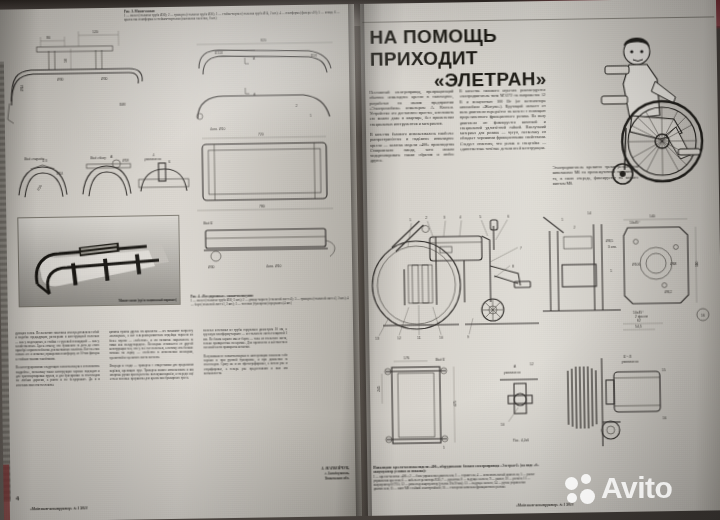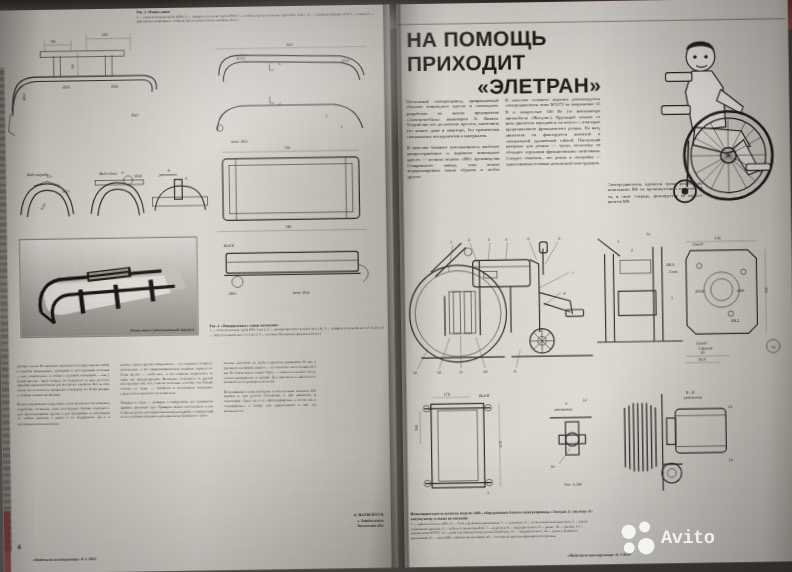--- a/index.html
+++ b/index.html
@@ -74,22 +74,22 @@
   
   .photo{position:absolute;overflow:hidden;border:1px solid #7d7970;}
   .photoimg{position:absolute;inset:0;
     background:linear-gradient(170deg,#d8d5cf 0%,#b8b5ae 40%,#9e9b95 75%,#8d8a84 100%);}
   .ph-cap{position:absolute;right:3px;bottom:2px;text-align:right;font-size:3.2px;
     line-height:4.2px;font-weight:bold;color:#1e1c19;}
 
   
   .avito{position:absolute;left:565px;top:470px;width:150px;height:42px;pointer-events:none;}
   .avito .wlogo{position:absolute;left:0;top:4px;width:34px;height:34px;}
-  .avito .wtext{position:absolute;left:36px;top:11px;font-family:Liberation Mono, monospace;
-    font-size:17px;font-weight:bold;color:rgba(255,255,255,.82);letter-spacing:-.5px;}
+  .avito .wtext{position:absolute;left:36px;top:1px;font-family:Liberation Sans, sans-serif;
+    font-size:30px;font-weight:bold;color:rgba(255,255,255,.82);letter-spacing:-.5px;}
   .dot{position:absolute;border-radius:50%;background:rgba(255,255,255,.85);}
 
   .pagenum{position:absolute;font-family:"Liberation Sans",sans-serif;font-weight:bold;
     font-size:6px;color:#2a2724;}
   .journal{position:absolute;font-size:3.6px;font-weight:bold;color:#27241f;font-style:italic;}
   .sign{position:absolute;font-size:3.6px;line-height:4.8px;font-weight:bold;
     color:#24211d;text-align:right;font-style:italic;}
 </style>
 </head>
 <body>

